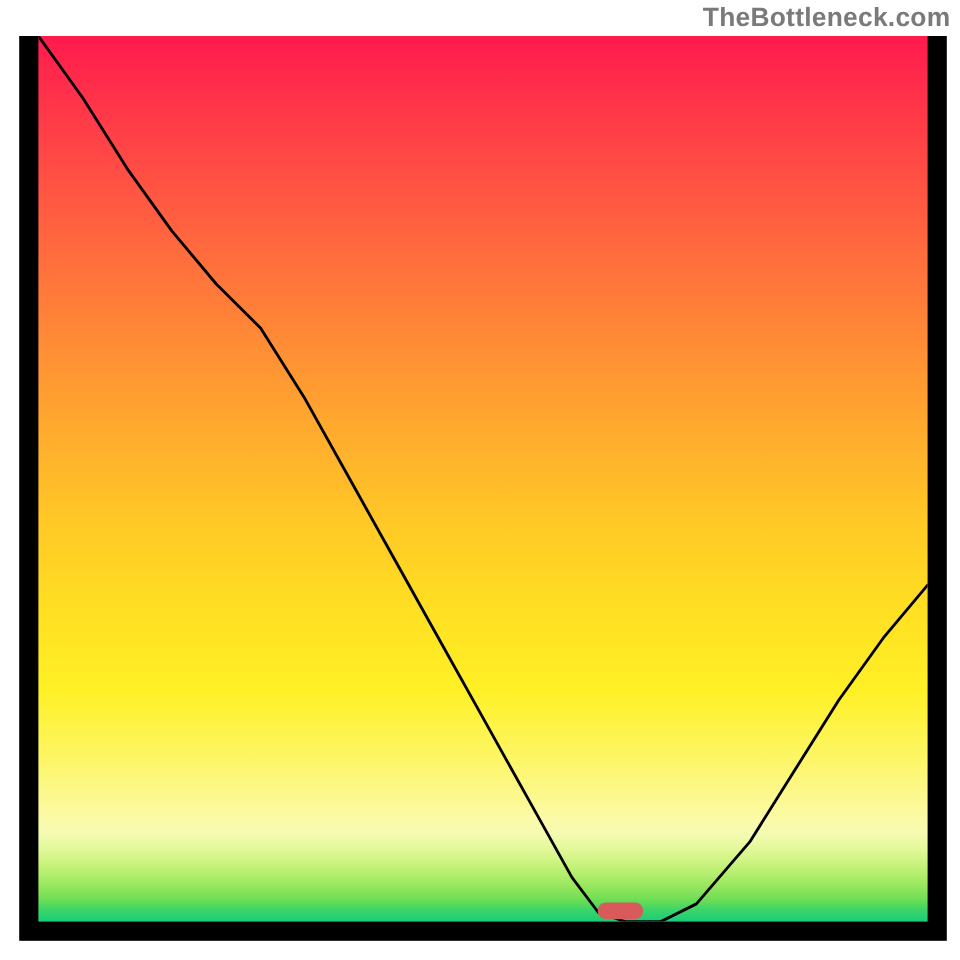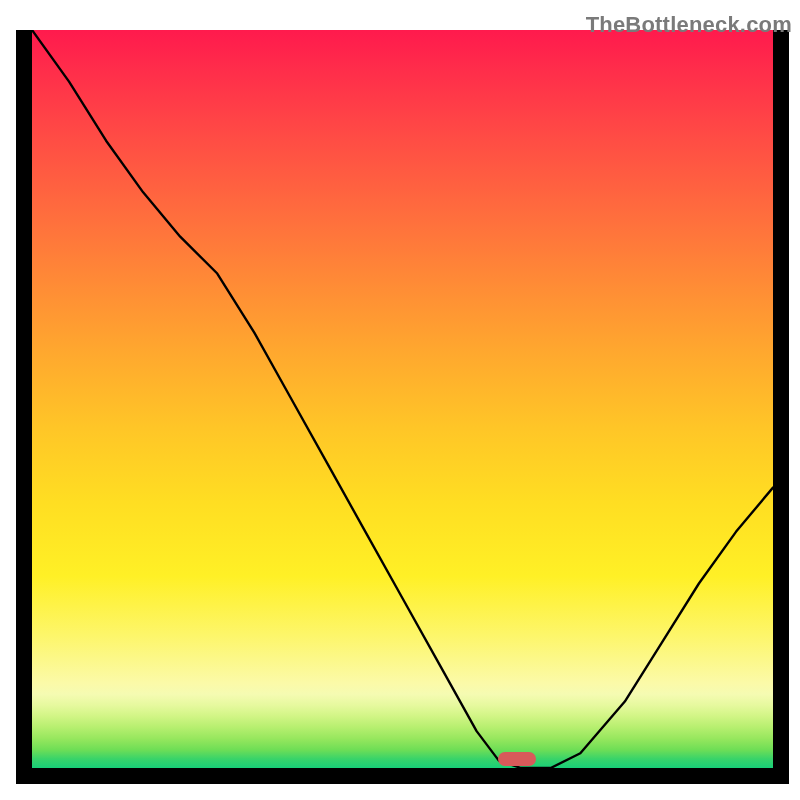--- a/index.html
+++ b/index.html
@@ -10,21 +10,21 @@
     background: #ffffff;
     overflow: hidden;
   }
   .chart-wrap {
     position: relative;
     width: 800px;
     height: 800px;
   }
   .watermark {
     position: absolute;
-    top: 12px;
+    top: 2px;
     right: 8px;
     font-family: Arial, Helvetica, sans-serif;
     font-size: 22px;
     font-weight: 600;
     color: #7a7a7a;
     letter-spacing: 0.2px;
     z-index: 10;
   }
   .plot-outer {
     position: absolute;

